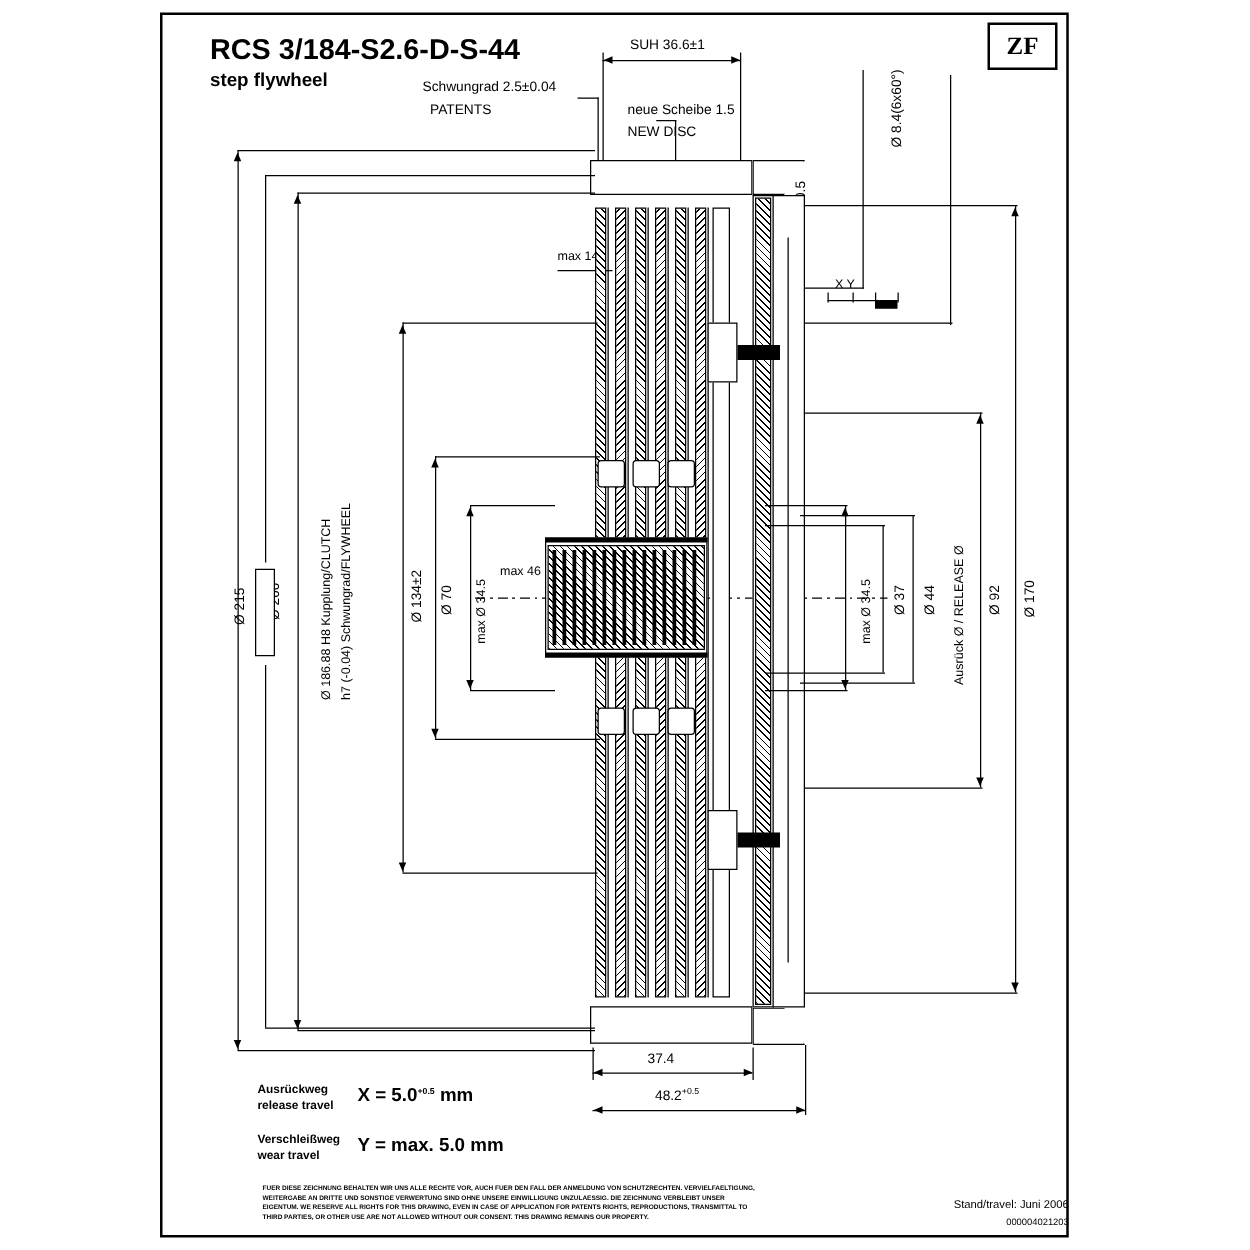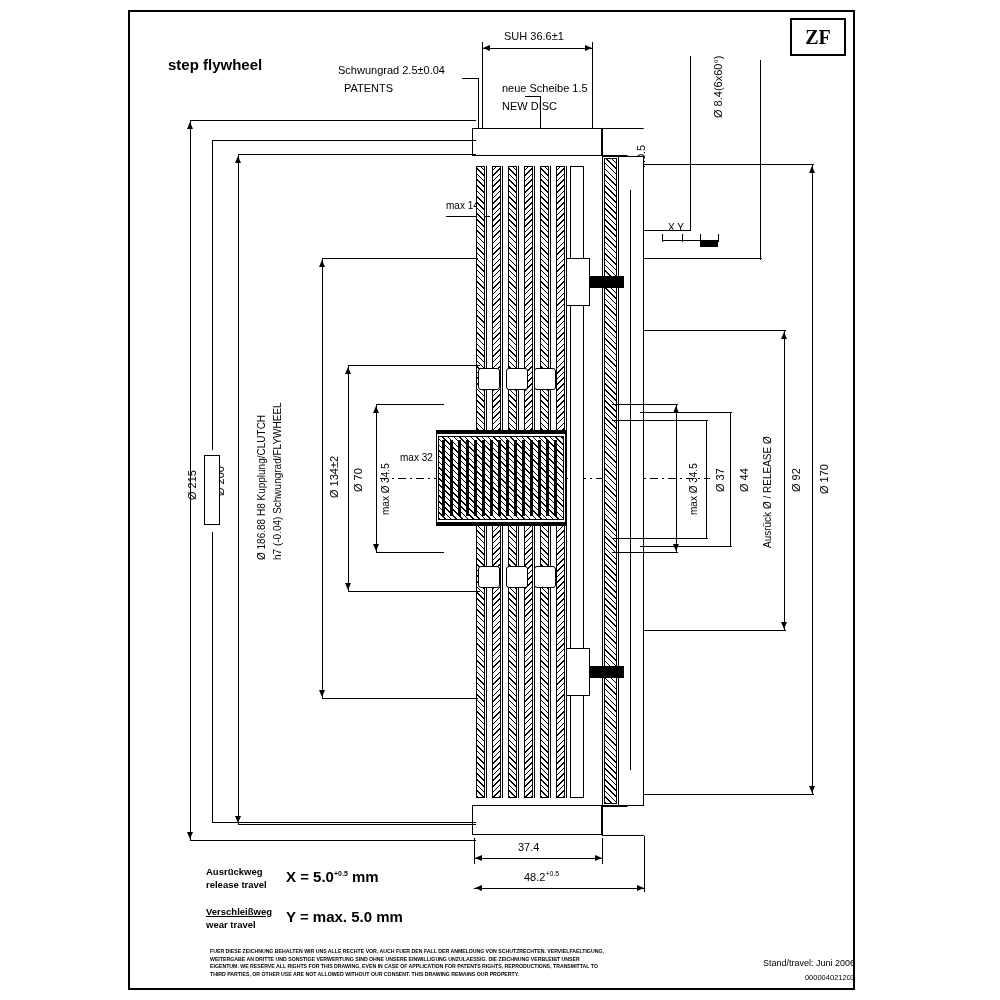--- a/index.html
+++ b/index.html
@@ -152,20 +152,21 @@
     background: repeating-linear-gradient(to right, #000 0 8px, transparent 8px 12px, #000 12px 14px, transparent 14px 18px);
   }
 </style>
 </head>
 <body>
 
 <div id="sheet">
 
   <div class="frame"></div>
 
+  <div class="title-main">RCS 3/184-S2.6-D-S-44</div>
   <div class="title-sub">step flywheel</div>
   <div class="zf-logo">ZF</div>
 
   <div class="lbl" style="left:338px; top:64px;">Schwungrad 2.5±0.04</div>
   <div class="lbl" style="left:344px; top:82px;">PATENTS</div>
   <div class="lbl" style="left:502px; top:82px;">neue Scheibe 1.5</div>
   <div class="lbl" style="left:502px; top:100px;">NEW DISC</div>
   <div class="lbl" style="left:504px; top:30px;">SUH 36.6±1</div>
 
   <div class="ln vl" style="left:478px; top:78px; height:58px;"></div>
@@ -244,21 +245,21 @@
   <div class="blk" style="left:490px; top:440px; width:3px; height:76px;"></div>
   <div class="blk" style="left:498px; top:440px; width:3px; height:76px;"></div>
   <div class="blk" style="left:506px; top:440px; width:3px; height:76px;"></div>
   <div class="blk" style="left:514px; top:440px; width:3px; height:76px;"></div>
   <div class="blk" style="left:522px; top:440px; width:3px; height:76px;"></div>
   <div class="blk" style="left:530px; top:440px; width:3px; height:76px;"></div>
   <div class="blk" style="left:538px; top:440px; width:3px; height:76px;"></div>
   <div class="blk" style="left:546px; top:440px; width:3px; height:76px;"></div>
   <div class="blk" style="left:554px; top:440px; width:3px; height:76px;"></div>
 
-  <div class="lbl sm" style="left:400px; top:452px;">max 32</div>
+  <div class="lbl sm" style="left:400px; top:452px;">max 46</div>
 
   <div class="out" style="left:478px; top:368px; width:22px; height:22px; border-radius:3px;"></div>
   <div class="out" style="left:506px; top:368px; width:22px; height:22px; border-radius:3px;"></div>
   <div class="out" style="left:534px; top:368px; width:22px; height:22px; border-radius:3px;"></div>
   <div class="out" style="left:478px; top:566px; width:22px; height:22px; border-radius:3px;"></div>
   <div class="out" style="left:506px; top:566px; width:22px; height:22px; border-radius:3px;"></div>
   <div class="out" style="left:534px; top:566px; width:22px; height:22px; border-radius:3px;"></div>
 
   <div class="out" style="left:566px; top:258px; width:24px; height:48px;"></div>
   <div class="blk" style="left:590px; top:276px; width:34px; height:12px;"></div>
@@ -351,21 +352,21 @@
   <div class="ln hl" style="left:474px; top:888px; width:170px;"></div>
   <div class="ln vl" style="left:644px; top:836px; height:56px;"></div>
   <div class="arrowL" style="left:475px; top:885px;"></div>
   <div class="arrowR" style="left:637px; top:885px;"></div>
   <div class="lbl" style="left:524px; top:870px;"><span>48.2</span><span class="sup">+0.5</span></div>
 
   <div class="notes" style="left:206px; top:866px; font-size:9.5px;">Ausrückweg</div>
   <div class="notes" style="left:206px; top:879px; font-size:9.5px;">release travel</div>
   <div class="notes" style="left:286px; top:868px; font-size:15px;"><span>X = 5.0</span><span class="sup">+0.5</span>&nbsp;<span>mm</span></div>
 
-  <div class="notes" style="left:206px; top:906px; font-size:9.5px;text-decoration:underline;">Verschleißweg</div>
+  <div class="notes" style="left:206px; top:906px; font-size:9.5px;">Verschleißweg</div>
   <div class="notes" style="left:206px; top:919px; font-size:9.5px;">wear travel</div>
   <div class="notes" style="left:286px; top:908px; font-size:15px;">Y = max. 5.0 mm</div>
 
   <div class="legal">FUER DIESE ZEICHNUNG BEHALTEN WIR UNS ALLE RECHTE VOR, AUCH FUER DEN FALL DER ANMELDUNG VON SCHUTZRECHTEN. VERVIELFAELTIGUNG, WEITERGABE AN DRITTE UND SONSTIGE VERWERTUNG SIND OHNE UNSERE EINWILLIGUNG UNZULAESSIG. DIE ZEICHNUNG VERBLEIBT UNSER EIGENTUM. WE RESERVE ALL RIGHTS FOR THIS DRAWING, EVEN IN CASE OF APPLICATION FOR PATENTS RIGHTS, REPRODUCTIONS, TRANSMITTAL TO THIRD PARTIES, OR OTHER USE ARE NOT ALLOWED WITHOUT OUR CONSENT. THIS DRAWING REMAINS OUR PROPERTY.</div>
   <div class="issued"><span>Stand/travel:</span> <span>Juni 2006</span></div>
   <div class="docnum">000004021203</div>
 
 </div>
 
 </body></html>

